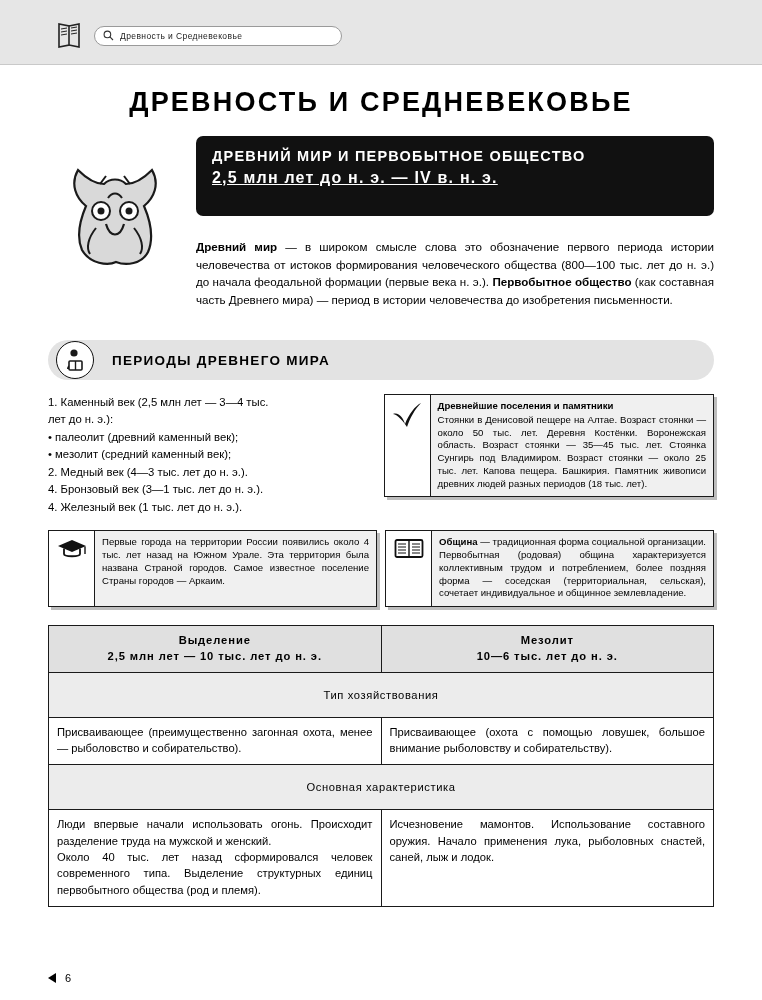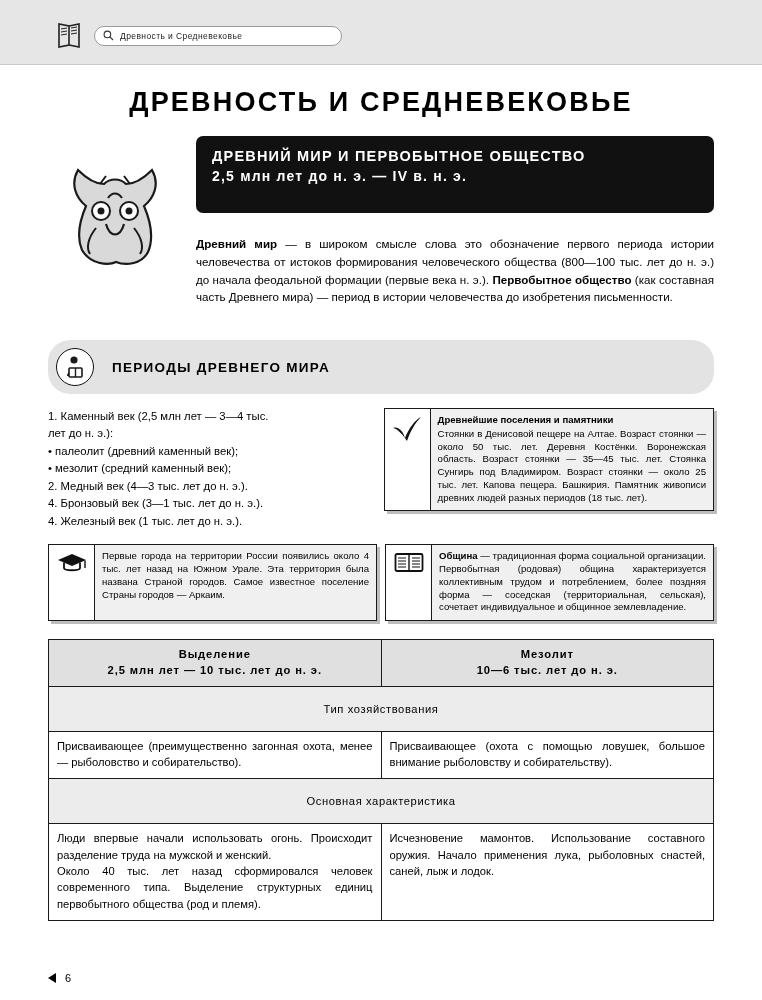--- a/index.html
+++ b/index.html
@@ -90,38 +90,39 @@
     border-radius: 7px;
     padding: 11px 16px 28px 16px;
   }
   .banner-l1 {
     font-size: 14.5px;
     font-weight: bold;
     letter-spacing: 1.2px;
     line-height: 1.35;
   }
   .banner-l2 {
-    font-size: 14px;
+    font-size: 16px;
     font-weight: bold;
     letter-spacing: 1.2px;
     line-height: 1.35;
+    text-decoration: underline;
   }
   .banner-text {
     margin-left: 148px;
     margin-top: 22px;
     font-size: 11.6px;
     line-height: 1.52;
     text-align: justify;
   }
   .banner-text b { font-weight: bold; }
 
   
   .sec-head {
     margin-top: 16px;
-    height: 54px;
+    height: 40px;
     background: #e3e3e3;
     border-radius: 22px;
     display: flex;
     align-items: center;
     padding-left: 8px;
     position: relative;
   }
   .sec-head .badge {
     width: 38px; height: 38px;
     border-radius: 50%;

